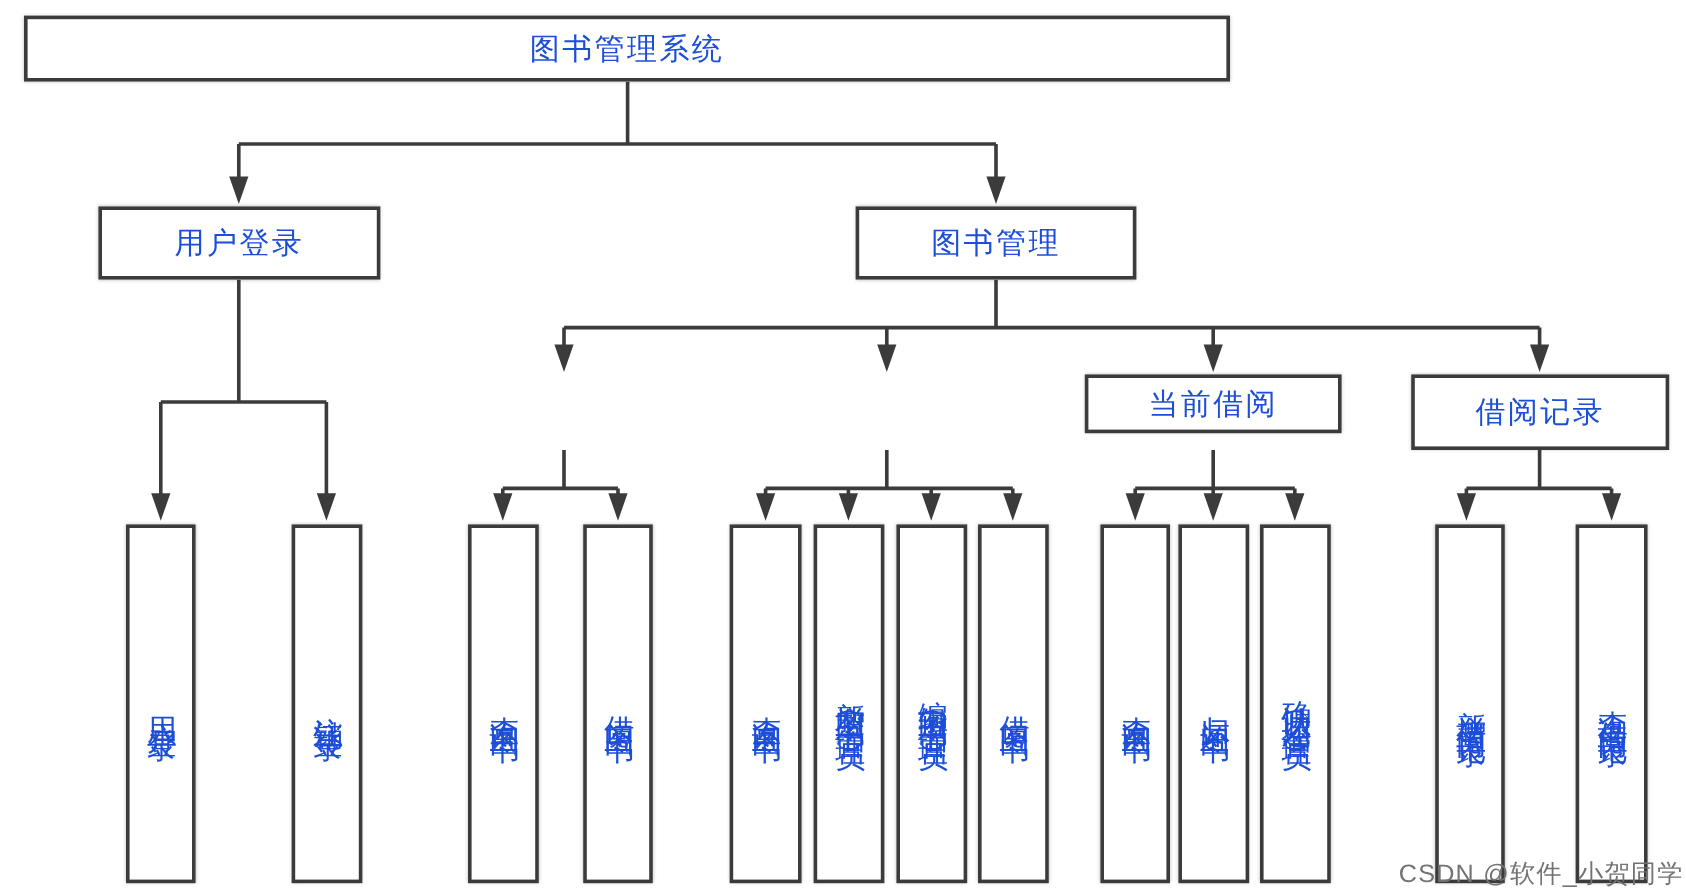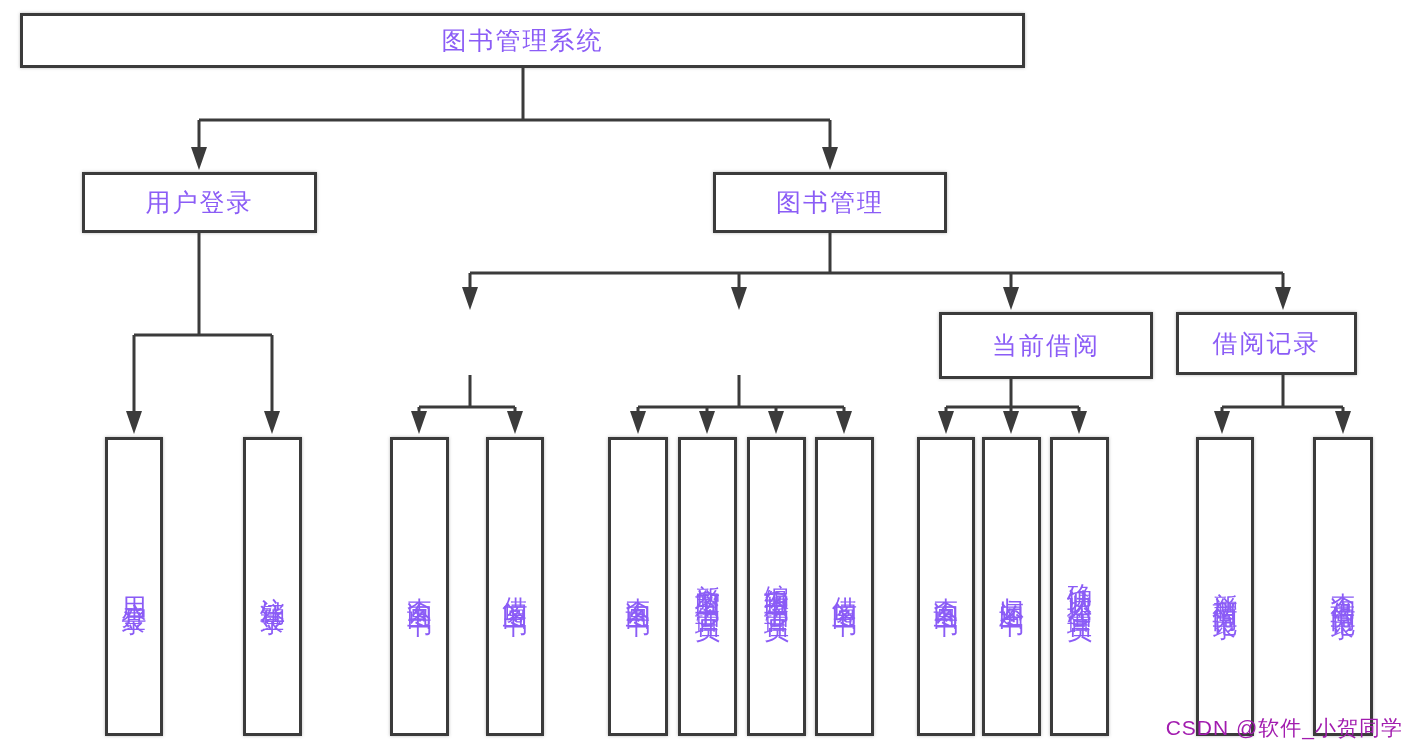--- a/index.html
+++ b/index.html
@@ -27,42 +27,42 @@
     stroke: none;
   }
   .node {
     position: absolute;
     box-sizing: border-box;
     border: 3px solid #3b3b3b;
     background: #ffffff;
     display: flex;
     align-items: center;
     justify-content: center;
-    color: #8b5cf6;
+    color: #1d4ed8;
     box-shadow: 0 0 3px rgba(60,60,60,0.35);
   }
   .node.h span {
     font-size: 25px;
     letter-spacing: 2px;
     white-space: nowrap;
   }
   .node.v span {
     writing-mode: vertical-rl;
     text-orientation: mixed;
     font-size: 25px;
     line-height: 1;
     letter-spacing: 5px;
     white-space: nowrap;
   }
   .watermark {
     position: absolute;
     top: 714px;
     right: 2px;
     font-size: 21px;
-    color: #a21caf;
+    color: #737373;
     letter-spacing: 1px;
     white-space: nowrap;
   }
 </style>
 </head>
 <body>
 
 <div class="stage">
 
   <svg class="connectors" viewBox="0 0 1405 747">
@@ -112,24 +112,24 @@
     <span>图书管理系统</span>
   </div>
 
   <div class="node h" style="left:82px; top:172px; width:235px; height:61px;">
     <span>用户登录</span>
   </div>
   <div class="node h" style="left:713px; top:172px; width:234px; height:61px;">
     <span>图书管理</span>
   </div>
 
-  <div class="node h" style="left:939px; top:312px; width:214px; height:67px;">
+  <div class="node h" style="left:904px; top:312px; width:214px; height:49px;">
     <span>当前借阅</span>
   </div>
-  <div class="node h" style="left:1176px; top:312px; width:181px; height:63px;">
+  <div class="node h" style="left:1176px; top:312px; width:215px; height:63px;">
     <span>借阅记录</span>
   </div>
 
   <div class="node v" style="left:105px; top:437px; width:58px; height:299px;">
     <span>用户登录</span>
   </div>
   <div class="node v" style="left:243px; top:437px; width:59px; height:299px;">
     <span>注销登录</span>
   </div>
   <div class="node v" style="left:390px; top:437px; width:59px; height:299px;">

